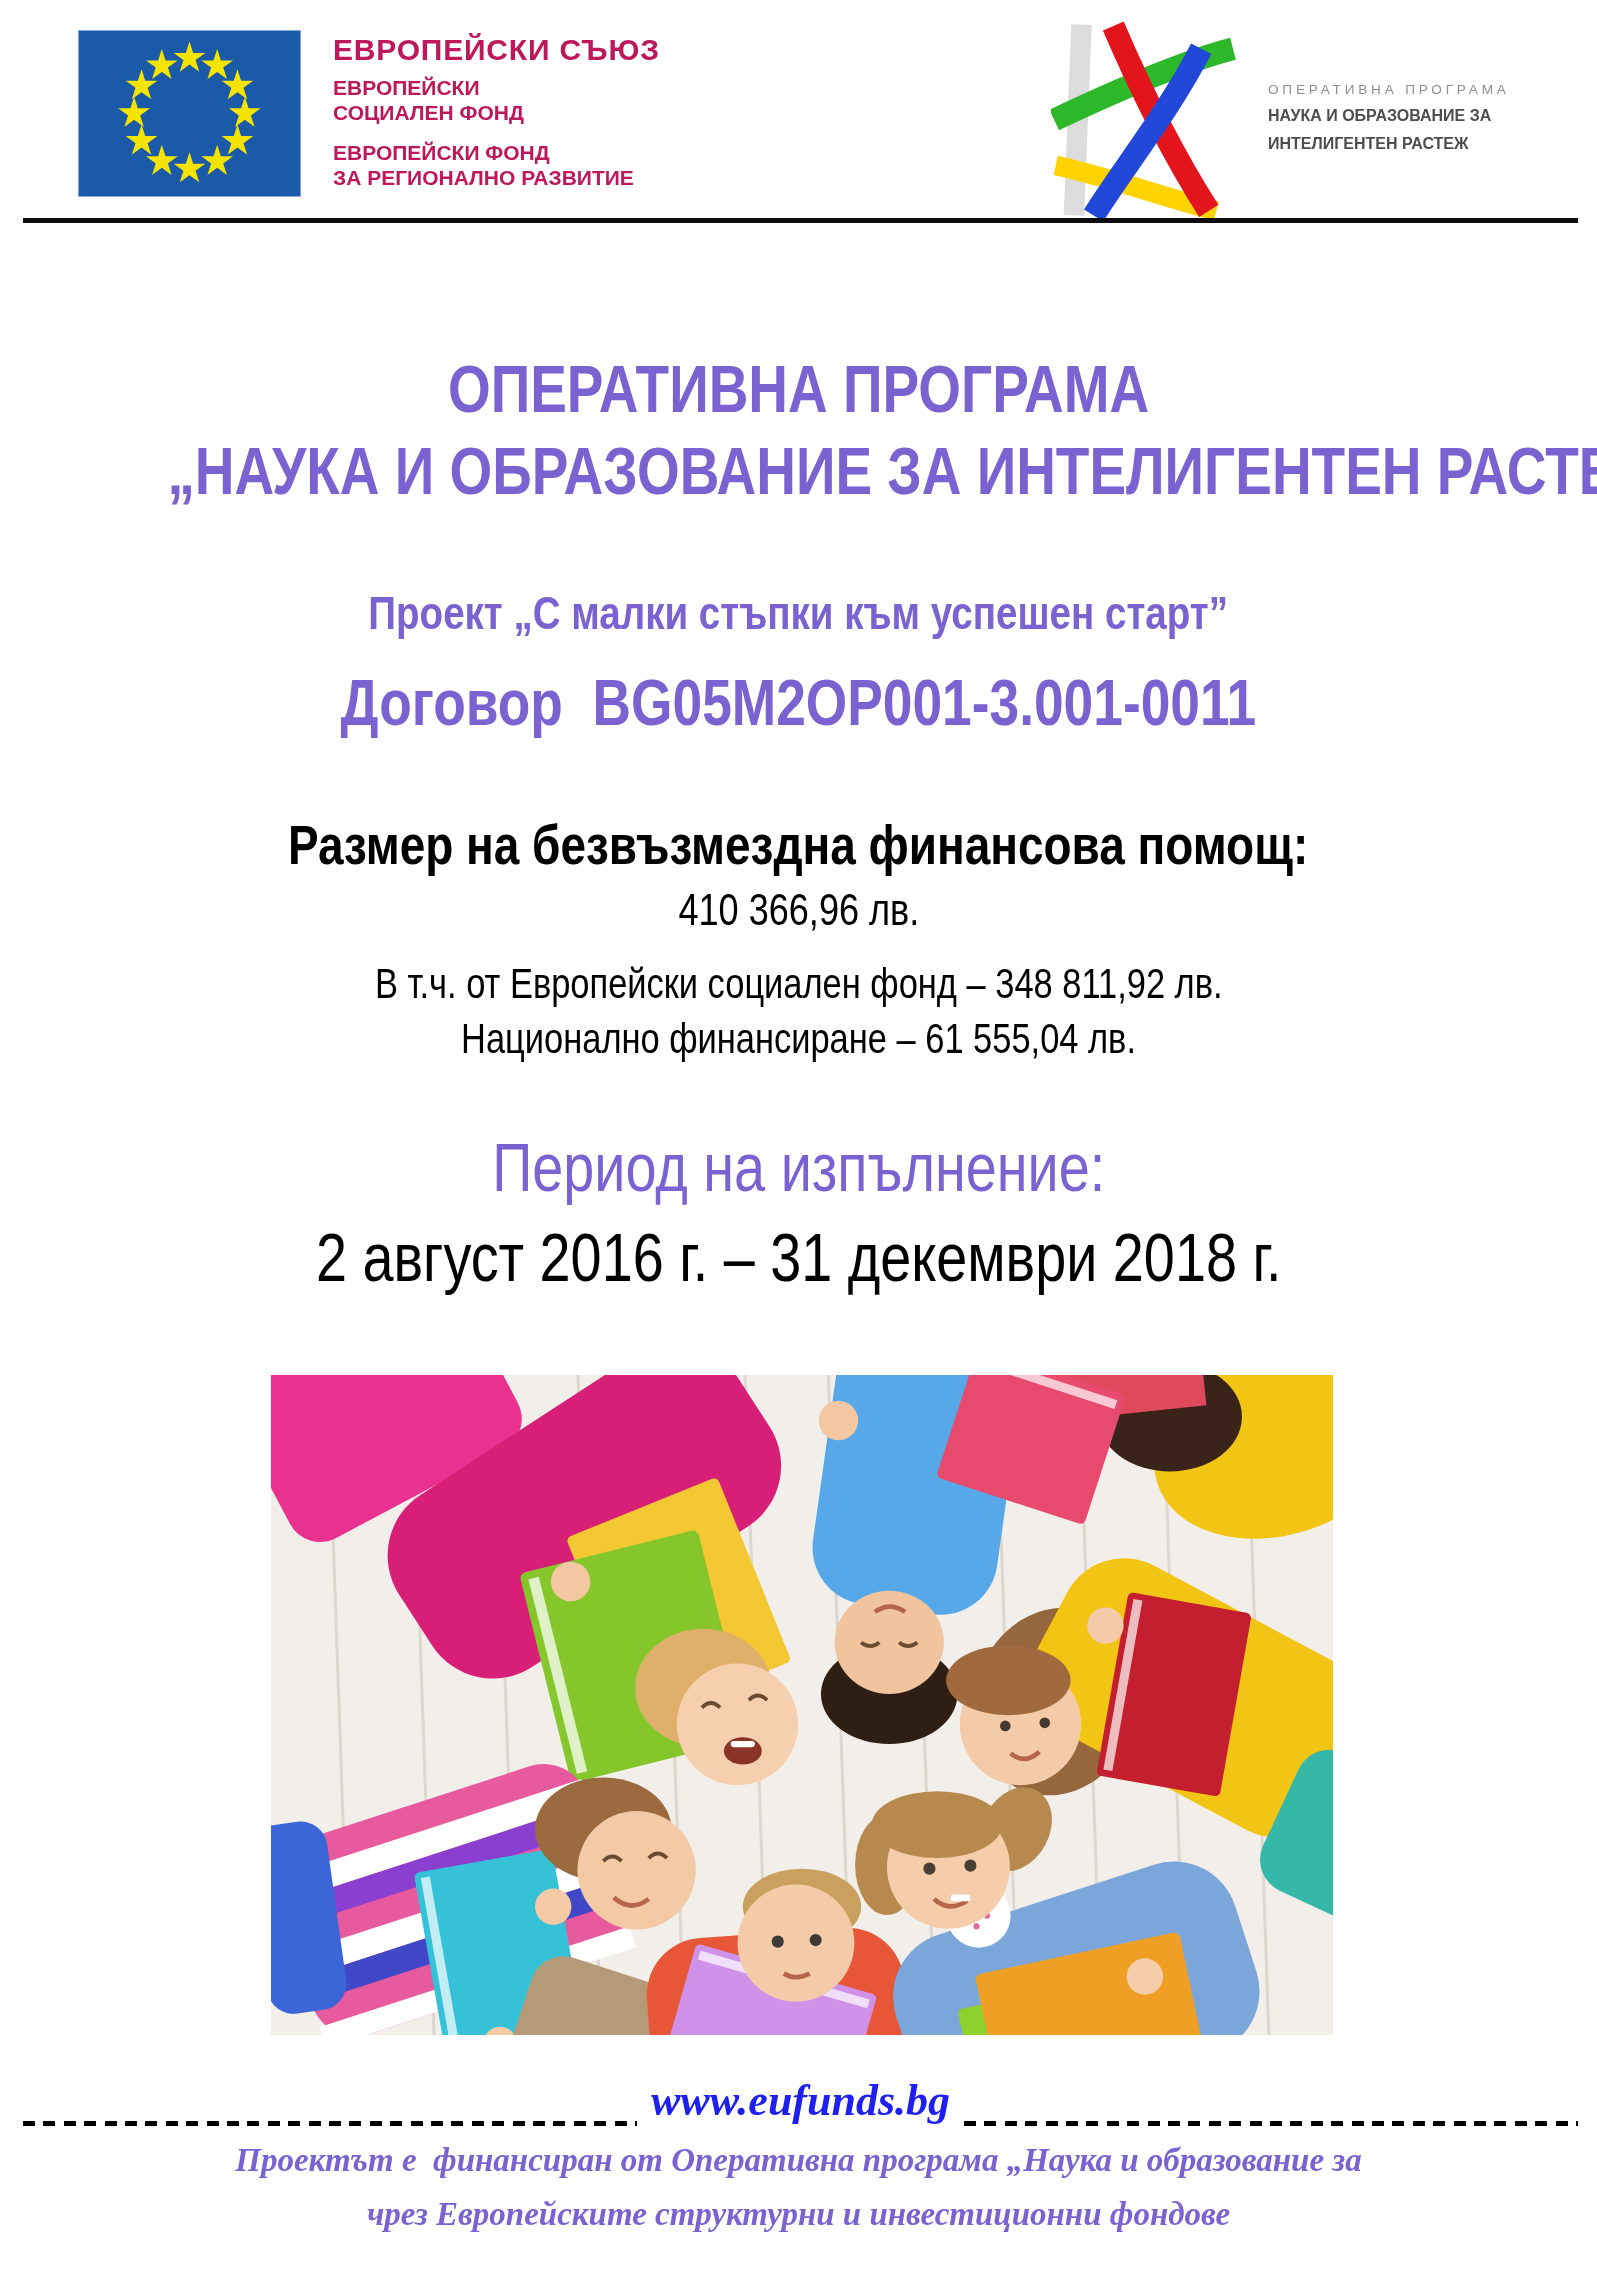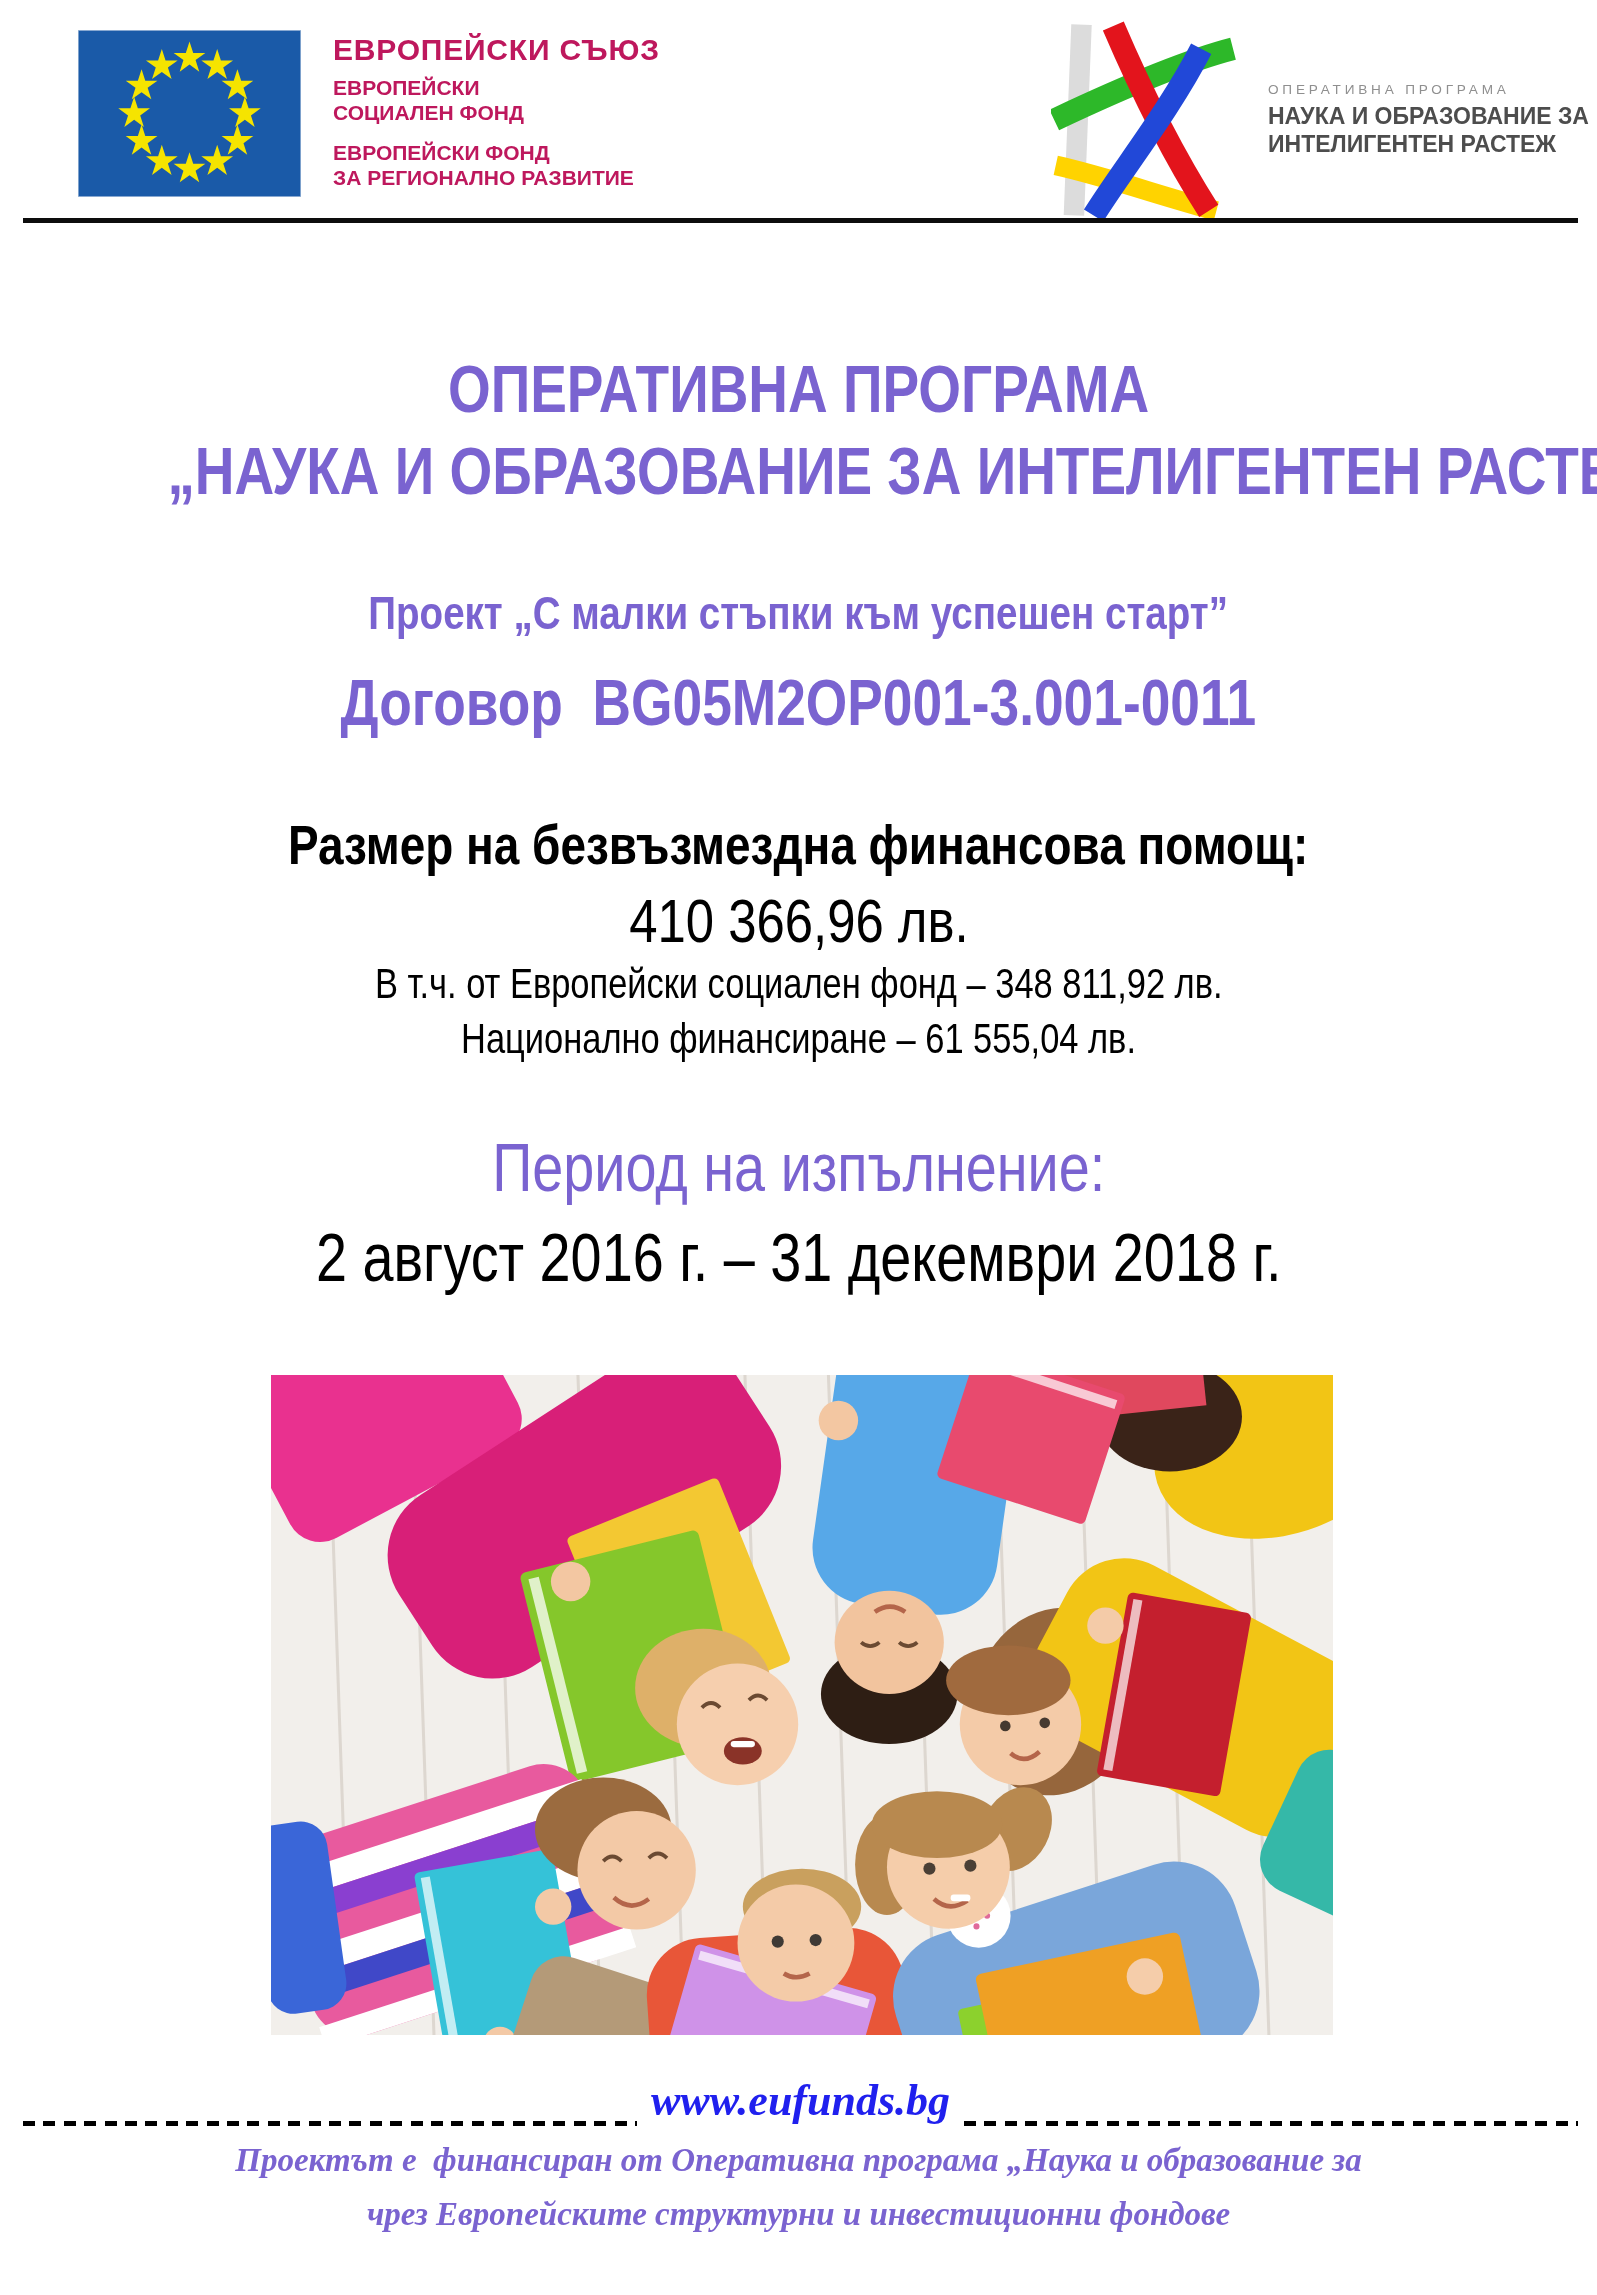--- a/index.html
+++ b/index.html
@@ -14,32 +14,32 @@
   
   .eu-flag{position:absolute;left:78px;top:30px;}
   .eu-text{position:absolute;left:333px;top:33px;color:#be185d;}
   .eu-title{font-size:30px;font-weight:bold;letter-spacing:0.8px;white-space:nowrap;}
   .eu-fund{position:absolute;left:0;font-size:21px;font-weight:bold;line-height:25px;white-space:nowrap;}
   .eu-fund.f1{top:42px;}
   .eu-fund.f2{top:107px;}
   .op-ribbons{position:absolute;left:1051px;top:19.7px;}
   .op-text{position:absolute;left:1268px;top:82px;}
   .op-small{font-size:13.6px;letter-spacing:3.8px;color:#8f8f8f;white-space:nowrap;}
-  .op-big{font-size:23px;font-weight:bold;color:#4d4d4d;line-height:28px;margin-top:4.5px;white-space:nowrap;}
+  .op-big{font-size:16px;font-weight:bold;color:#4d4d4d;line-height:28px;margin-top:4.5px;white-space:nowrap;}
   .top-rule{position:absolute;left:23px;right:19px;top:218px;height:5.3px;background:#0d0d0d;}
   
   .cline{position:absolute;left:0;width:100%;text-align:center;white-space:nowrap;}
   .cline > span{display:inline-block;transform:scaleX(0.82);transform-origin:50% 50%;white-space:pre;}
   .purple{color:#7a63d0;}
   .prog1{top:350px;font-size:67px;font-weight:bold;}
   .prog2{top:432px;font-size:67px;font-weight:bold;}
   .proj1{top:585px;font-size:47px;font-weight:bold;}
   .proj2{top:665px;font-size:65px;font-weight:bold;}
   .grant-h{top:812px;font-size:56px;font-weight:bold;color:#000;}
-  .grant-amount{top:885px;font-size:62px;color:#000;}
+  .grant-amount{top:885px;font-size:44px;color:#000;}
   .grant-d1{top:960px;font-size:42px;color:#000;}
   .grant-d2{top:1015px;font-size:42px;color:#000;}
   .period-h{top:1128px;font-size:68px;font-weight:normal;}
   .period-dates{top:1218px;font-size:68px;color:#000;}
   
   .photo{position:absolute;left:271px;top:1375px;width:1062px;height:660px;}
   
   .linkrow{position:absolute;left:23px;right:19px;top:2061px;height:65px;display:flex;align-items:flex-end;gap:13.6px;}
   .dashseg{flex:1;height:5.3px;background:repeating-linear-gradient(90deg,#000 0 12px,transparent 12px 20.4px);}
   .eulink{font-family:"Liberation Serif","DejaVu Serif",serif;font-style:italic;font-weight:bold;

